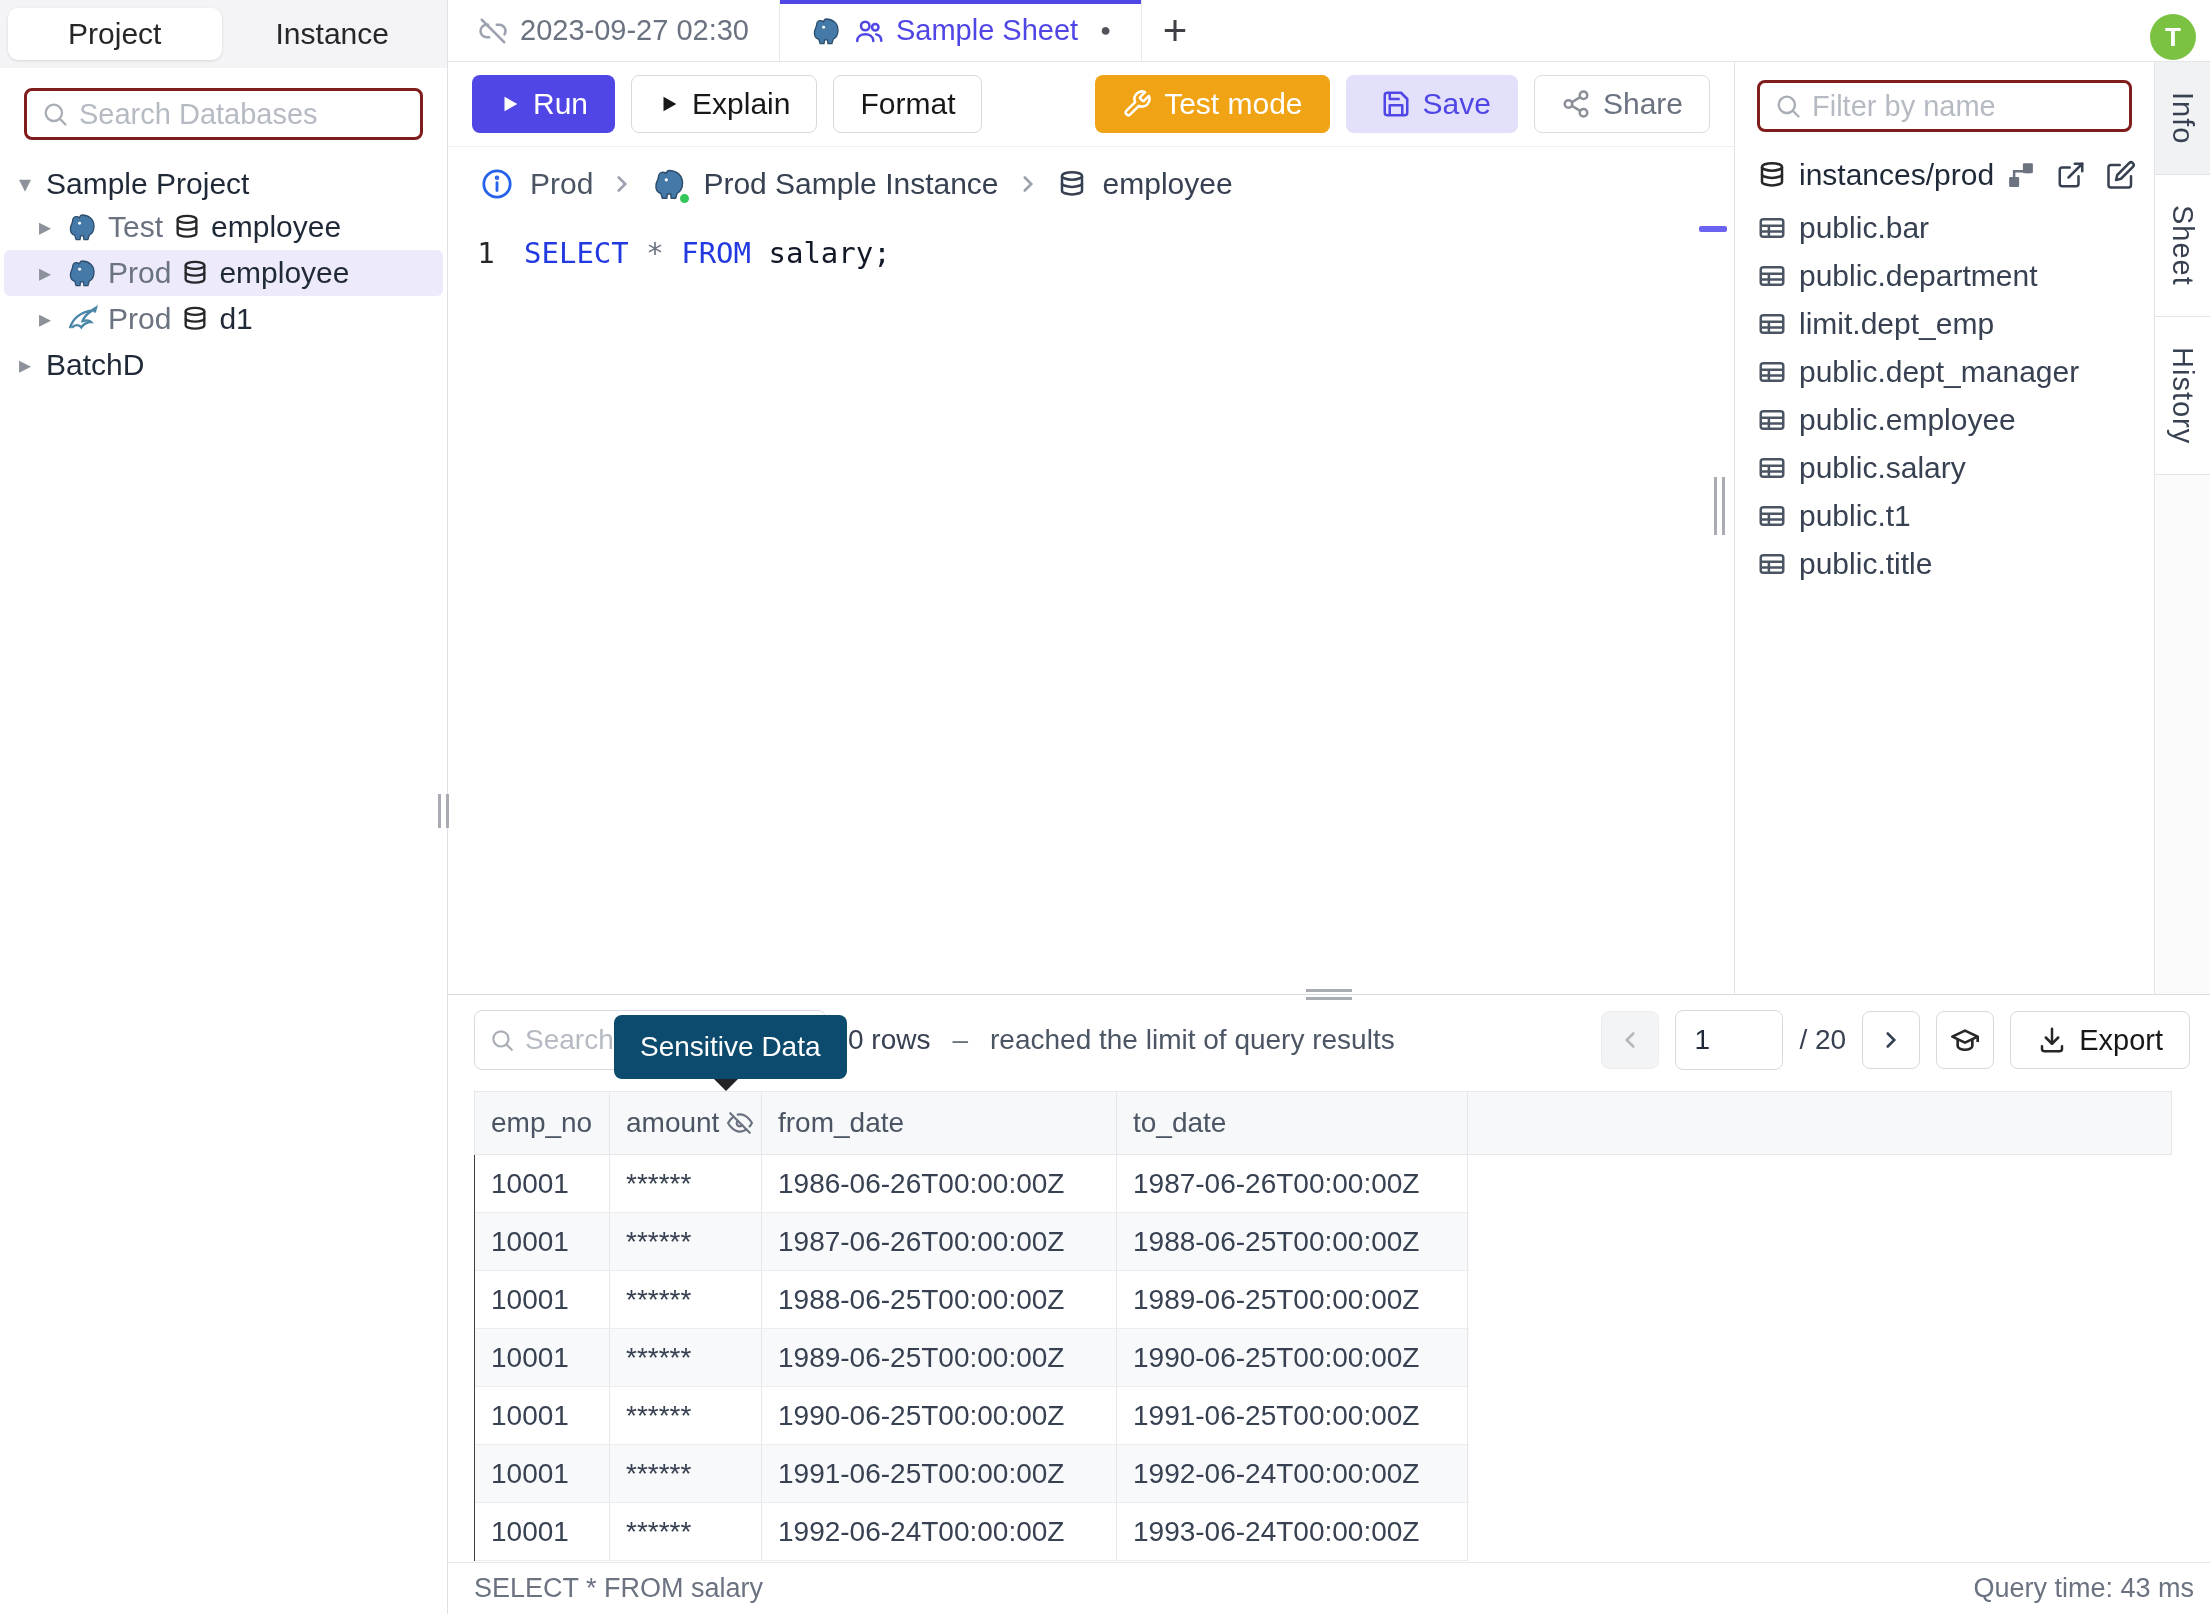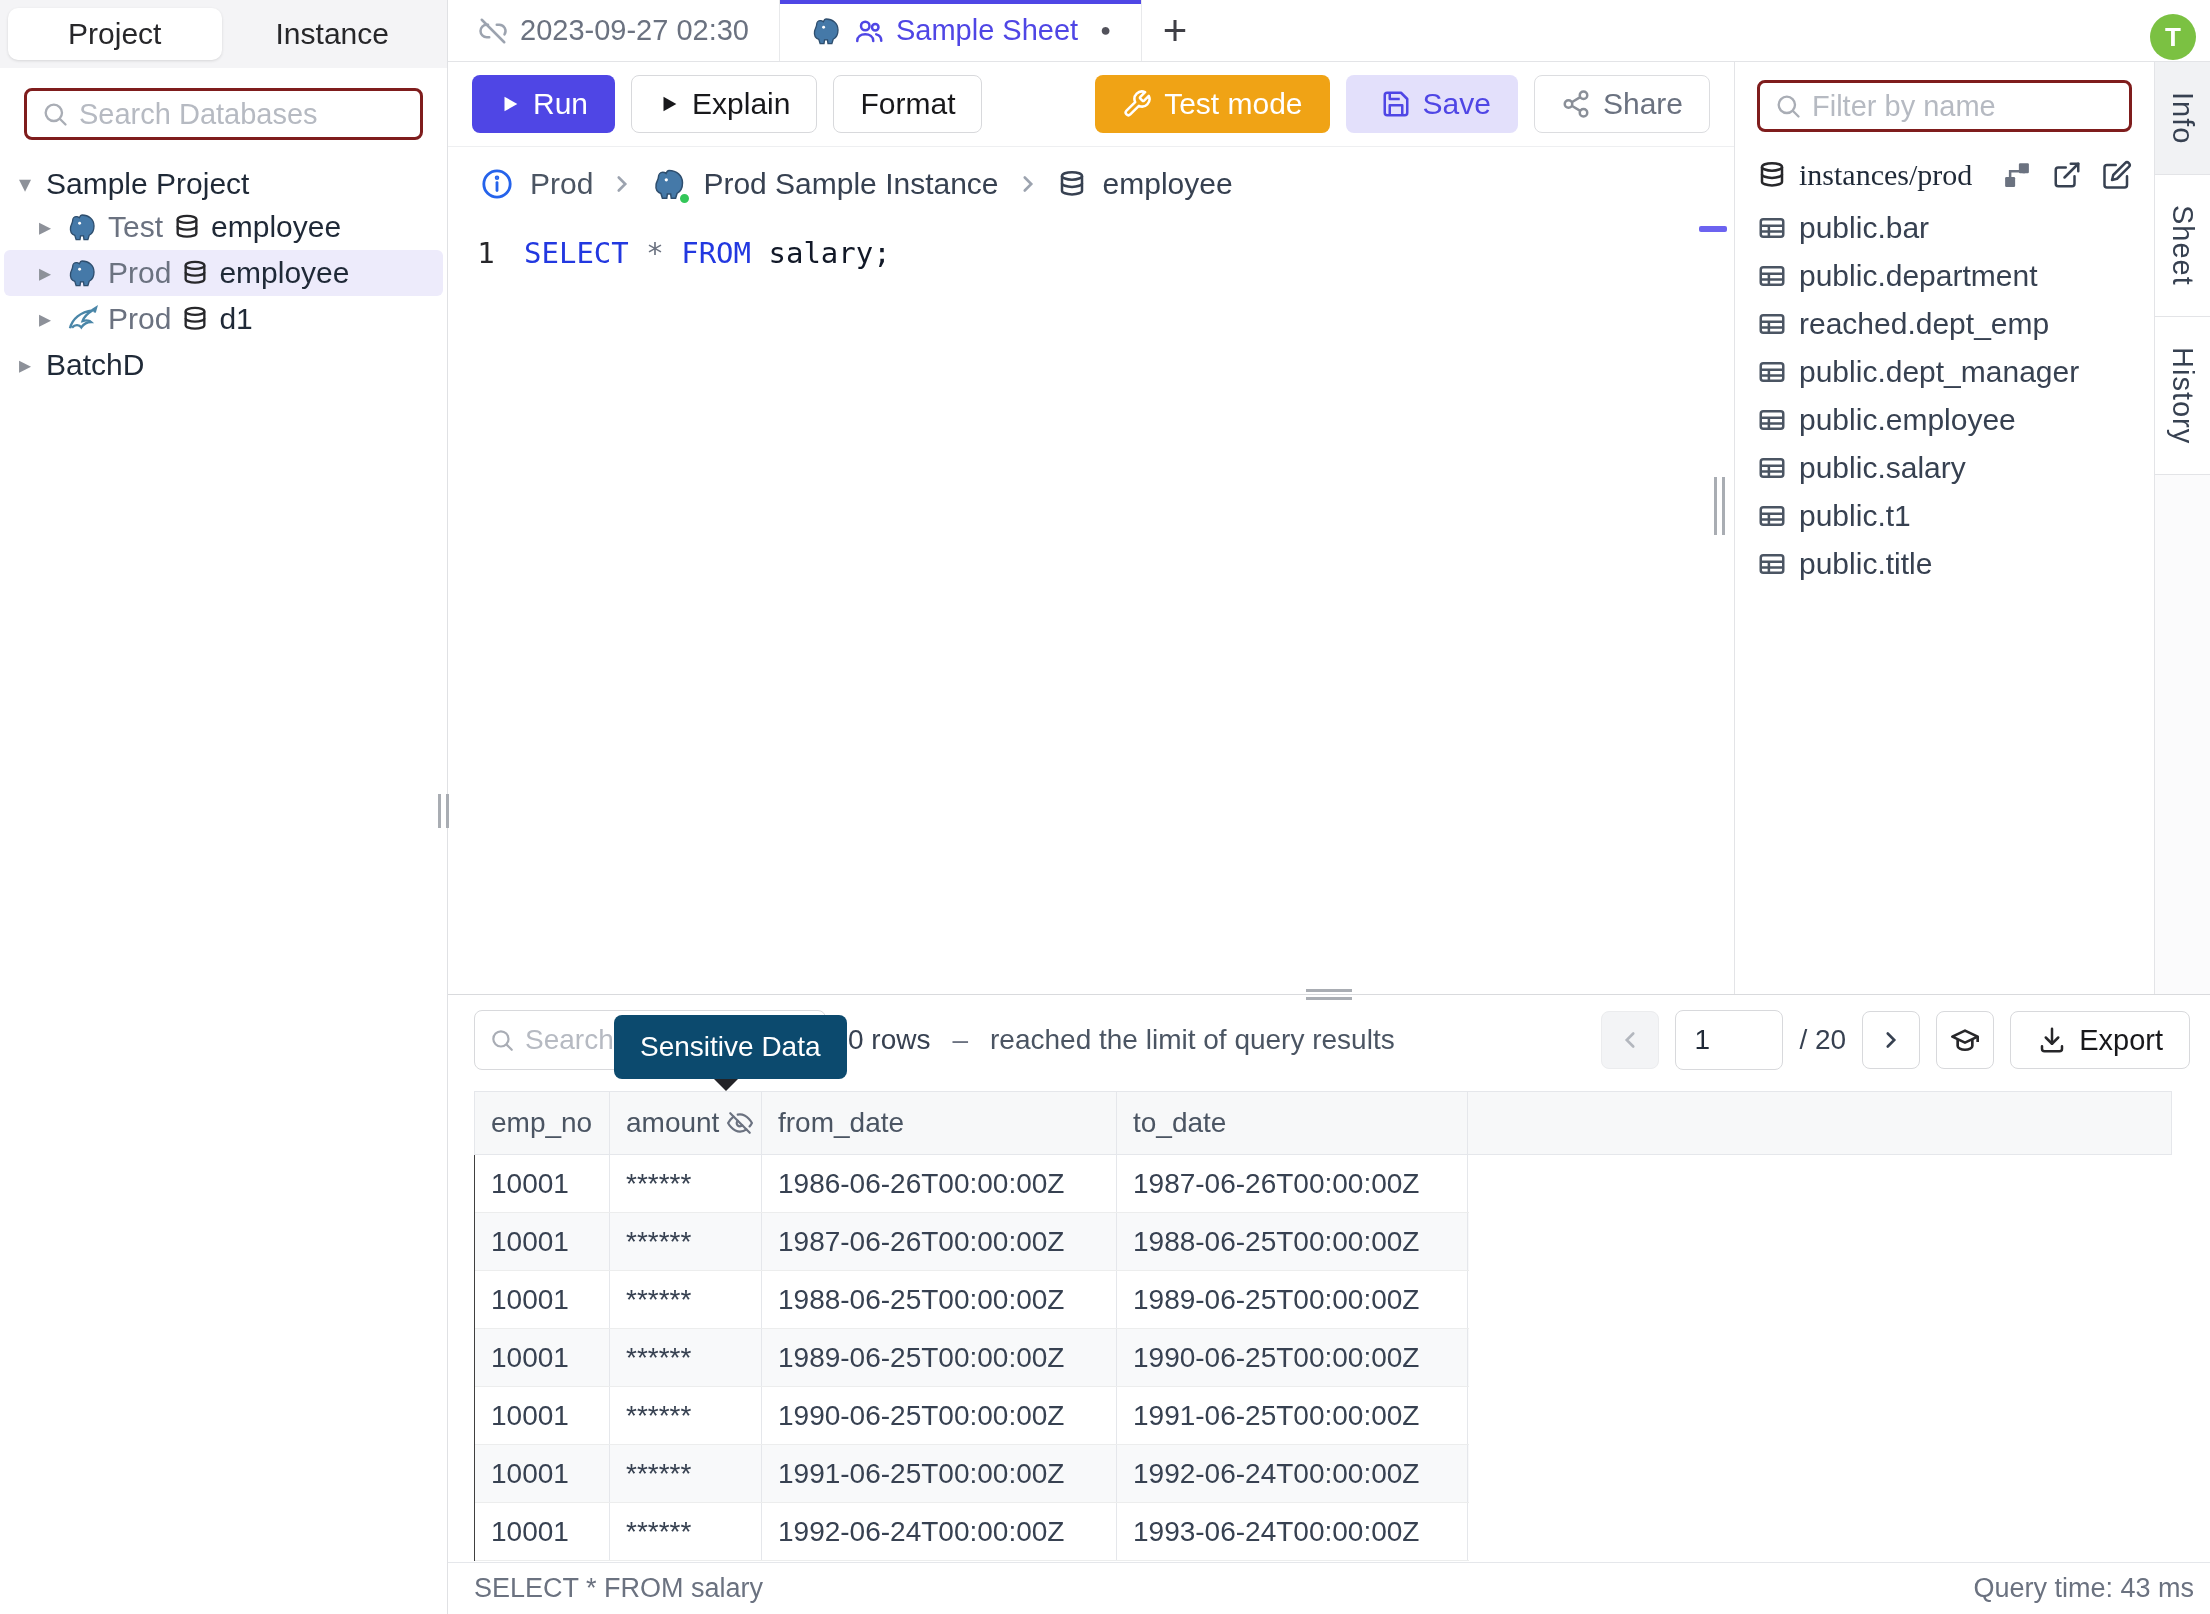--- a/index.html
+++ b/index.html
@@ -53,21 +53,21 @@
 
   .editor { flex:1; position:relative; font-family:"DejaVu Sans Mono", monospace; font-size:29px; padding-top:10px; }
   .code-line { display:flex; align-items:center; height:44px; }
   .ln { width:76px; text-align:center; color:#27272a; flex:none; }
   .tok-kw { color:#2238e0; }
   .tok-op { color:#6b7280; }
   .tok-plain { color:#111827; }
   .minimap-mark { position:absolute; top:5px; right:7px; width:28px; height:6px; background:#6c63f0; border-radius:2px; }
 
   .schema { width:420px; border-left:1px solid #e3e4e7; display:flex; flex-direction:column; padding-top:10px; flex:none; }
-  .schema-head { display:flex; align-items:center; gap:12px; margin:26px 22px 12px; font-size:30px; color:#1f2937;font-family:Liberation Serif, serif; }
+  .schema-head { display:flex; align-items:center; gap:12px; margin:26px 22px 12px; font-size:30px; color:#1f2937; }
   .schema-actions { margin-left:auto; display:flex; gap:20px; color:#4b5563; }
   .tbl-row { height:48px; display:flex; align-items:center; gap:12px; padding:0 22px; font-size:30px; color:#374151; }
   .tbl-row .ic { color:#4b5563; }
 
   .strip { width:56px; border-left:1px solid #e3e4e7; display:flex; flex-direction:column; background:#fbfbfc; flex:none; }
   .strip-tab { writing-mode:vertical-rl; display:flex; align-items:center; justify-content:center; padding:30px 0; border-bottom:1px solid #e3e4e7; background:#fff; font-size:29px; color:#374151; letter-spacing:1px; }
   .strip-tab.active { background:#f1f2f4; }
 
   
   .results { height:620px; border-top:1px solid #d9dadd; background:#fff; display:flex; flex-direction:column; position:relative; flex:none; }
@@ -401,21 +401,21 @@
               </span>
               <span>public.department</span>
             </div>
           <div class="tbl-row">
               <span class="ic">
                 <svg width="30" height="30" viewBox="0 0 24 24" fill="none" stroke="currentColor" stroke-width="2">
                   <rect x="3" y="5" width="18" height="14" rx="2"></rect>
                   <path d="M3 10.2h18M3 14.8h18M9.5 10.2V19"></path>
                 </svg>
               </span>
-              <span>reached.dept_emp</span>
+              <span>limit.dept_emp</span>
             </div>
           <div class="tbl-row">
               <span class="ic">
                 <svg width="30" height="30" viewBox="0 0 24 24" fill="none" stroke="currentColor" stroke-width="2">
                   <rect x="3" y="5" width="18" height="14" rx="2"></rect>
                   <path d="M3 10.2h18M3 14.8h18M9.5 10.2V19"></path>
                 </svg>
               </span>
               <span>public.dept_manager</span>
             </div>

